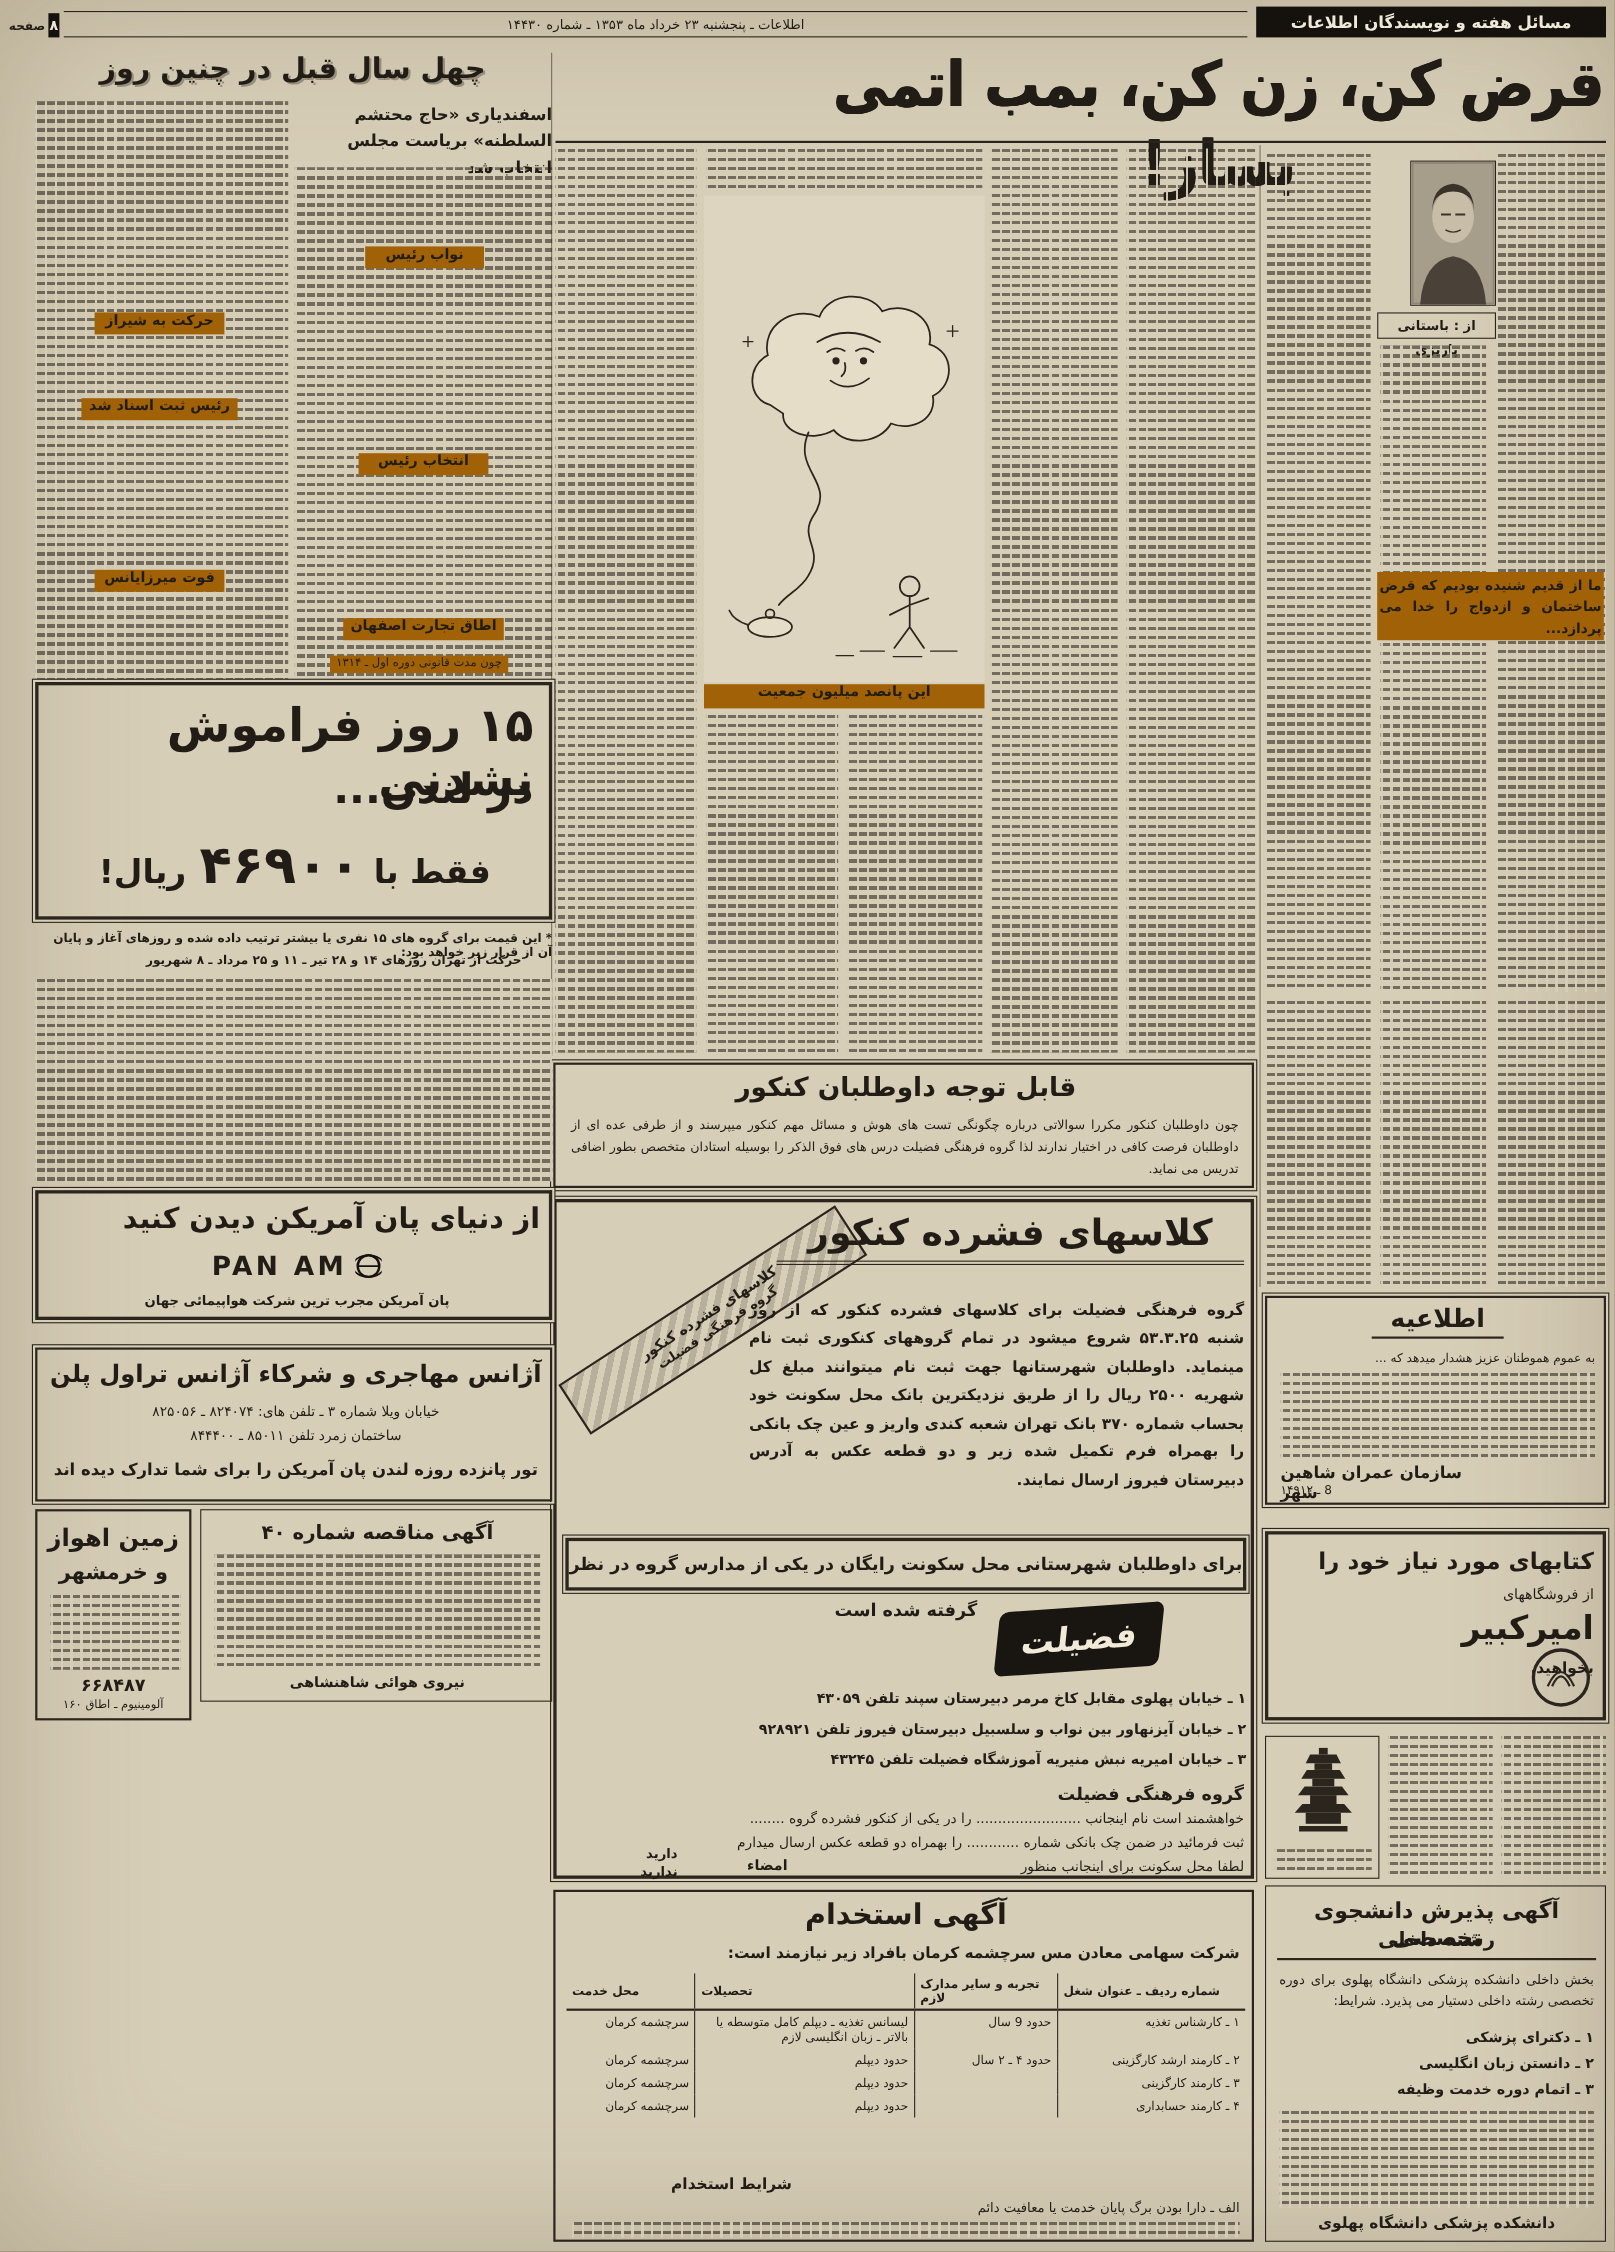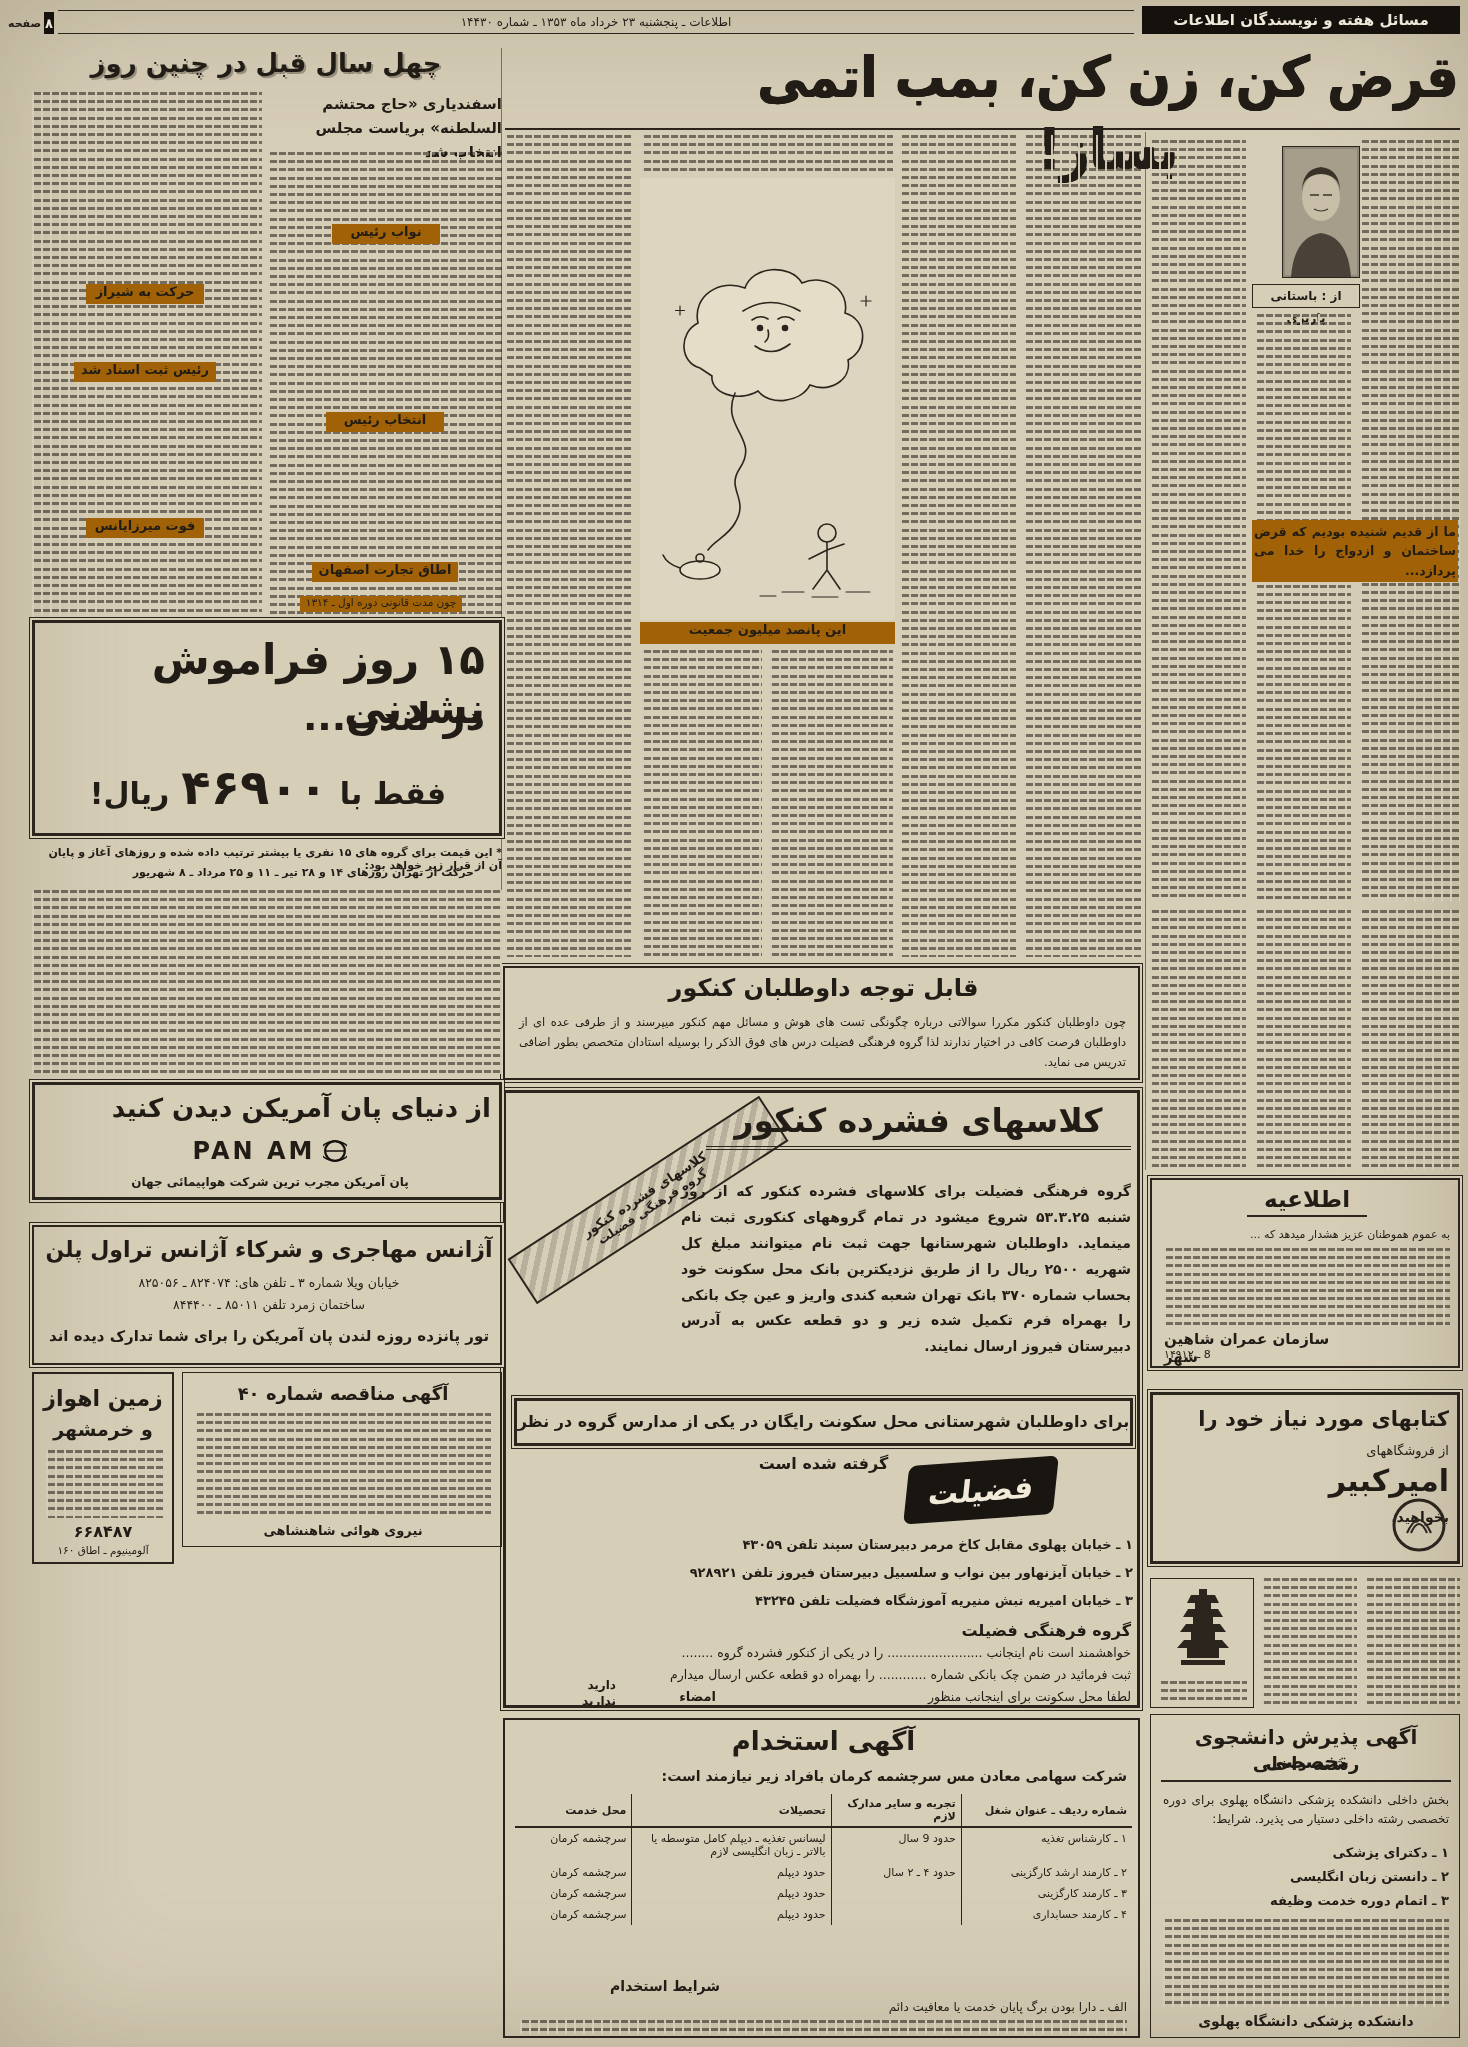--- a/index.html
+++ b/index.html
@@ -26,21 +26,21 @@
             transform:scaleY(1.14);transform-origin:top center;
             text-shadow:.7px 0 0 currentColor,-.7px 0 0 currentColor}
   .shadow-title{text-shadow:2px 2px 0 rgba(43,36,26,.35)}
   .banner-black{background:#15110c;color:#efe9da;display:flex;align-items:center;justify-content:center}
   .ribbon{border:2px solid #2b251d;
           background:repeating-linear-gradient(135deg, rgba(43,36,26,.18) 0 6px, rgba(0,0,0,0) 6px 12px);
           display:flex;flex-direction:column;align-items:center;justify-content:center}
   .fz-logo{background:#191510;color:#f1ead9;border-radius:8px;display:flex;align-items:center;justify-content:center;
            transform:rotate(-4deg) skewX(-10deg);font-weight:bold;font-size:30px}
   table.jobs{border-collapse:collapse;width:617px;font-size:11px}
-  table.jobs th{font-size:11px;font-weight:bold;border-bottom:2px solid #2b251d;padding:3px 5px;text-align:right}
+  table.jobs th{font-size:11px;font-weight:bold;border-bottom:2px solid #2b251d;padding:3px 5px;text-align:left}
   table.jobs td{padding:4px 5px;vertical-align:top;text-align:right}
   table.jobs th:not(:last-child),table.jobs td:not(:last-child){border-left:1px solid #2b251d}
   .dots{letter-spacing:1px}
 </style>
 </head>
 <body>
 
 <div class="page">
 
   <div class="abs" style="left:8px;top:8px;width:46px;height:30px;display:flex;align-items:center;gap:3px">

